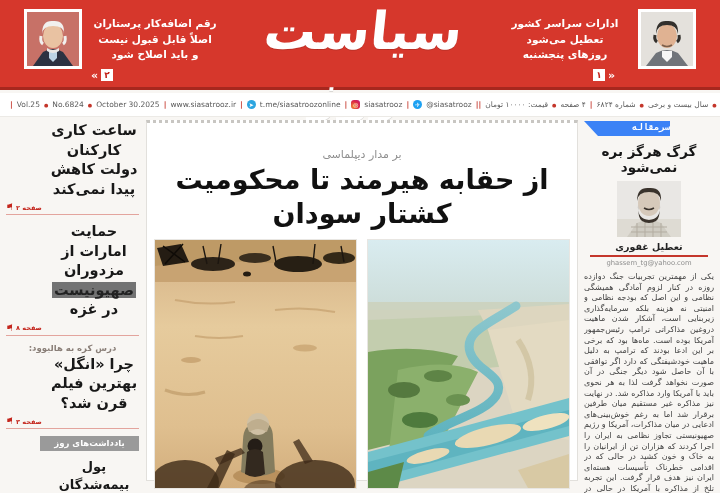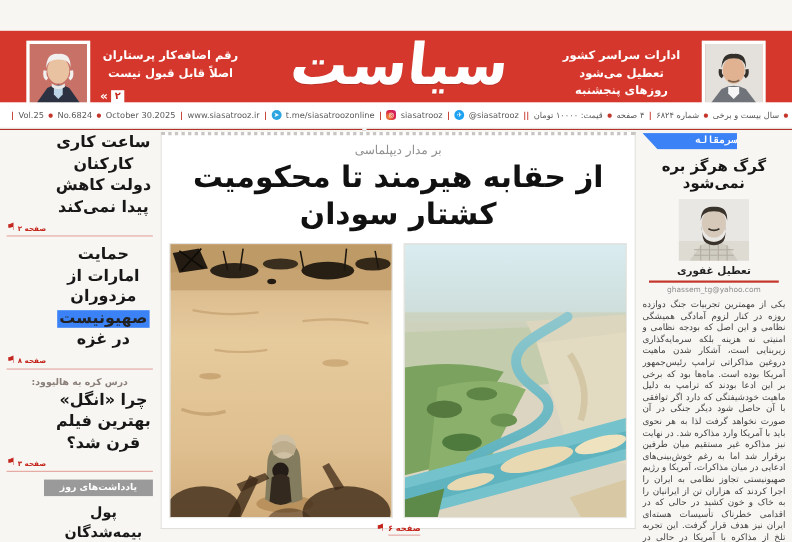--- a/index.html
+++ b/index.html
@@ -1,20 +1,20 @@
 <!DOCTYPE html>
 <html lang="fa"><head>
 <meta charset="utf-8">
 <style>
   * { margin:0; padding:0; box-sizing:border-box; }
   body { font-family:"DejaVu Sans", sans-serif; background:#e8e8e8; }
   .page { position:relative; width:720px; height:493px; background:#f8f6f3; overflow:hidden; margin:0 auto; }
 
   
-  .masthead { position:absolute; top:0; left:0; width:720px; height:90px; background:#d6372c; border-bottom:3px solid #a7271e;margin-top:28px; }
+  .masthead { position:absolute; top:0; left:0; width:720px; height:90px; background:#d6372c; border-bottom:3px solid #a7271e; }
   .promo { position:absolute; top:9px; display:flex; gap:9px; align-items:flex-start; }
   .promo-left { left:24px; }
   .promo-right { right:24px; }
   .promo-photo { width:58px; height:60px; border:3px solid #fff; background:#c77; flex:0 0 auto; }
   .promo-photo svg { display:block; width:52px; height:54px; }
   .promo-text { color:#fff; font-weight:bold; font-size:10.5px; line-height:15.5px; text-align:center; padding-top:7px; direction:rtl; width:128px; }
   .promo-ref { display:flex; align-items:center; gap:3px; margin-top:5px; direction:ltr; justify-content:flex-start; padding-right:14px; }
   .promo-right .promo-ref { justify-content:flex-end; padding-left:14px; }
   .chev { color:#fff; font-size:11px; font-weight:bold; }
   .refbox { display:inline-block; width:12px; height:12px; background:#fff; color:#c4261d; font-size:9px; font-weight:bold; text-align:center; line-height:12px; }
@@ -32,28 +32,28 @@
   .tg { background:#2ca5e0; } .ig { background:radial-gradient(circle at 30% 70%, #f09433, #dc2743 55%, #bc1888); border-radius:3px; } .tw { background:#1da1f2; }
 
   
   .col-left { position:absolute; left:6px; top:121px; width:133px; direction:rtl; }
   .story-title { font-size:14.5px; font-weight:bold; color:#181818; line-height:19.5px; text-align:center;margin-left:43px; }
   .story-kicker { font-size:8.5px; color:#8a7f78; text-align:center; margin-bottom:2px; font-weight:bold; }
   .pmarker { display:flex; align-items:center; gap:2px; margin:4px 0 2px; direction:ltr; }
   .flag { color:#c4261d; font-size:9px; transform:scaleX(-1); line-height:9px; }
   .ptext { color:#c4261d; font-size:6.5px; font-weight:bold; }
   .sep-line { height:1px; background:#e3a49d; margin:2px 0 7px; }
-  .hl { background:#3b82f6; color:#222; padding:0 2px; }
+  .hl { background:#737373; color:#222; padding:0 2px; }
   .note-band { display:flex; align-items:flex-start; height:15px; margin:2px 0 7px; direction:ltr; }
   .band-arrow { width:34px; background:#d6372c; clip-path:polygon(0 55%, 100% 0, 100% 100%, 18% 100%); }
   .band-label { flex:1; background:#9a9a9a; color:#fff; font-size:8.5px; font-weight:bold; text-align:center; line-height:15px; direction:rtl; }
 
   
   .col-main { position:absolute; left:146px; top:120px; width:432px; height:361px; background:#fff; border:1px solid #e2e0dc; border-top:3px dotted #c8c6c2; text-align:center; }
-  .main-kicker { font-size:11px; color:#8f8f8f; margin-top:7px; direction:rtl; }
+  .main-kicker { font-size:11px; color:#8f8f8f; margin-top:25px; direction:rtl; }
   .main-headline { font-size:27px; font-weight:bold; color:#111; line-height:34px; margin-top:2px; direction:rtl; letter-spacing:-1px; }
   .photo-row { display:flex; justify-content:center; gap:10px; margin-top:8px; }
   .photo-frame { width:203px; height:250px; border:1px solid #e8e6e2; background:#ddd; }
   .photo-frame svg { display:block; width:201px; height:248px; }
   .main-marker { display:flex; justify-content:center; align-items:center; gap:3px; margin-top:5px; }
   .main-marker .ptext { font-size:7.5px; border-bottom:1px solid #e3a49d; padding-bottom:1px; }
 
   
   .col-edit { position:absolute; left:584px; top:121px; width:130px; height:372px; direction:rtl; overflow:hidden; }
   .edit-band { width:86px; height:15px; background:#3b82f6; color:#fff; font-size:9px; font-weight:bold; text-align:right; line-height:15px; clip-path:polygon(0 0, 100% 0, 100% 100%, 14px 100%); margin-right:auto; margin-left:0; align-self:flex-start;font-family:Liberation Mono, monospace; }
@@ -81,20 +81,21 @@
           <path d="M22 38 h8 v8 l-4 4 -4-4 Z" fill="#bcd4e6"></path>
           <ellipse cx="26" cy="24" rx="10" ry="12" fill="#e9c2a2"></ellipse>
           <path d="M15 22 Q15 8 26 9 Q38 8 37 22 Q37 14 26 14 Q16 14 15 22 Z" fill="#f1f0ee"></path>
           <path d="M14 24 q-1 6 2 8 M38 24 q1 6 -2 8" stroke="#f1f0ee" stroke-width="3" fill="none"></path>
           <path d="M20 36 q6 4 12 0 l0 3 q-6 4 -12 0 Z" fill="#e9e8e6"></path>
         </svg>
       </div>
       <div class="promo-text">
         <div>رقم اضافه‌کار پرستاران</div>
         <div>اصلاً قابل قبول نیست</div>
+        <div>و باید اصلاح شود</div>
         <div class="promo-ref">
           <span class="chev">«</span>
           <span class="refbox">۲</span>
         </div>
       </div>
     </div>
 
     <div class="logo">
       <div class="logo-title">سیاست روز</div>
       <div class="logo-sub">روزنامه صبح ایران</div>

